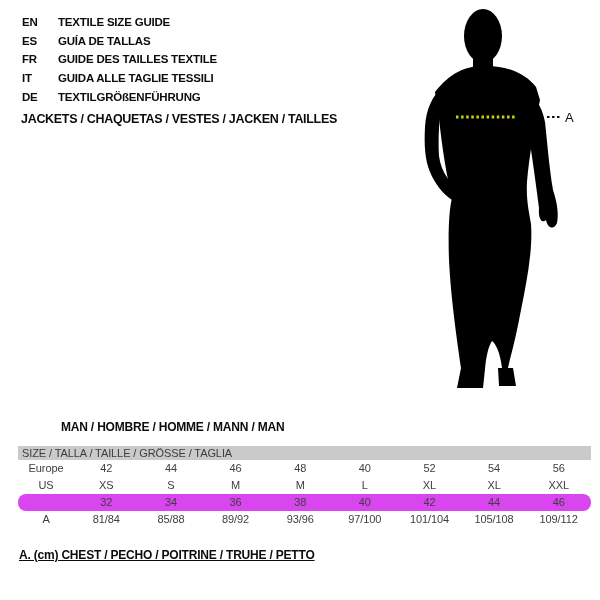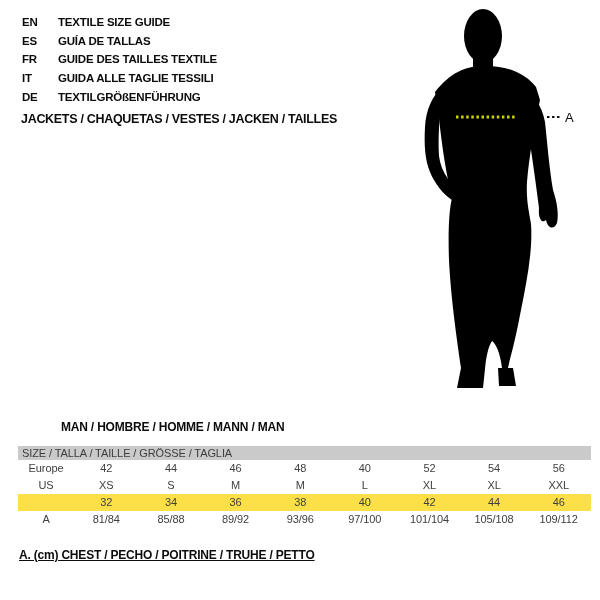--- a/index.html
+++ b/index.html
@@ -16,21 +16,21 @@
     font-size:12.5px; line-height:18px; letter-spacing:-0.3px; }
   .figure-svg { position:absolute; left:395px; top:0; }
   .figure-svg text { font-family:"Liberation Sans", sans-serif; fill:#0c0c0c; }
   .man-title { position:absolute; left:19px; top:420px; font-weight:bold;
     font-size:12px; letter-spacing:-0.2px;margin-left:42px; }
   .size-table { position:absolute; left:18px; top:446px; width:573px;
     font-size:11px; color:#3e3e3e; letter-spacing:-0.1px; }
   .thead { background:#cacaca; height:14px; line-height:14px; padding-left:4px;
     color:#3c3c3c; }
   .trow { display:flex; height:17px; line-height:17px; }
-  .trow.alt { background:#fde047; }
+  .trow.alt { background:#d946ef;border-radius:8px; }
   .tlabel { width:56px; text-align:center; }
   .tcell { flex:1; text-align:center; }
   .footnote { position:absolute; left:19px; top:548px; font-weight:bold;
     font-size:12px; letter-spacing:-0.2px;text-decoration:underline; }
 </style>
 </head>
 <body>
 
 <div class="page">
 

